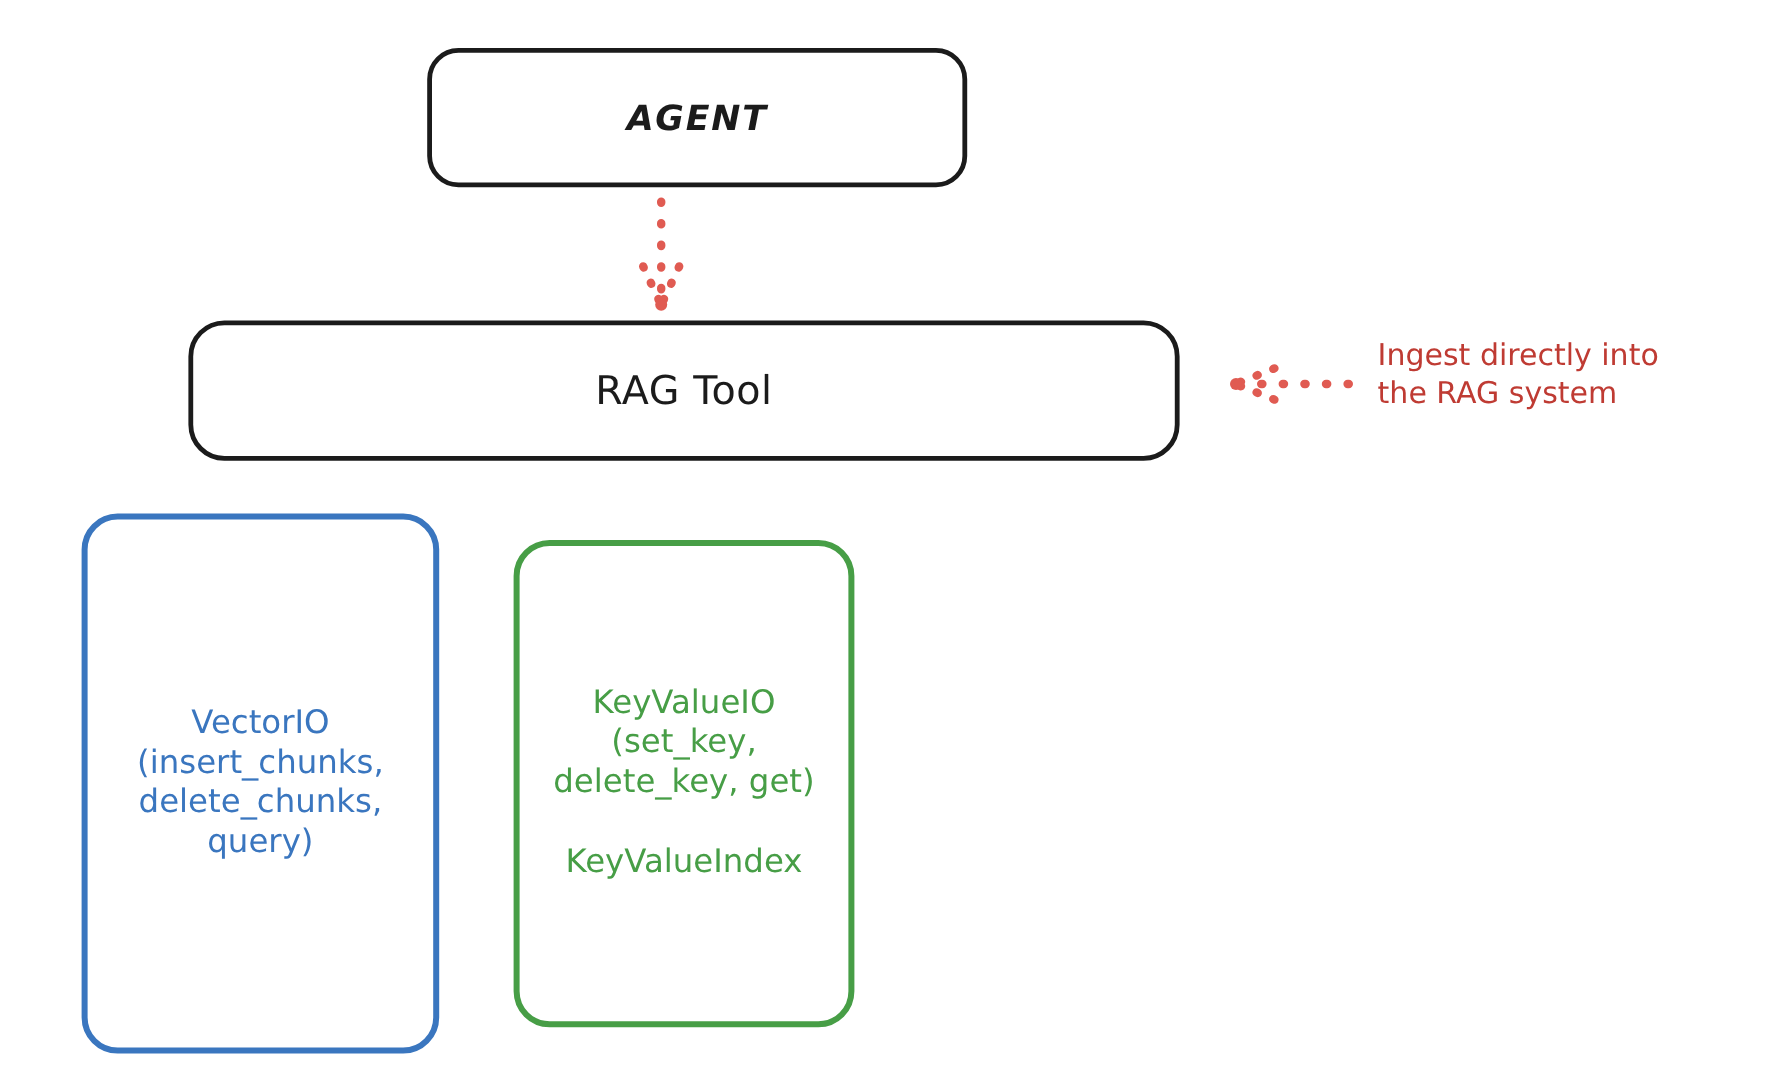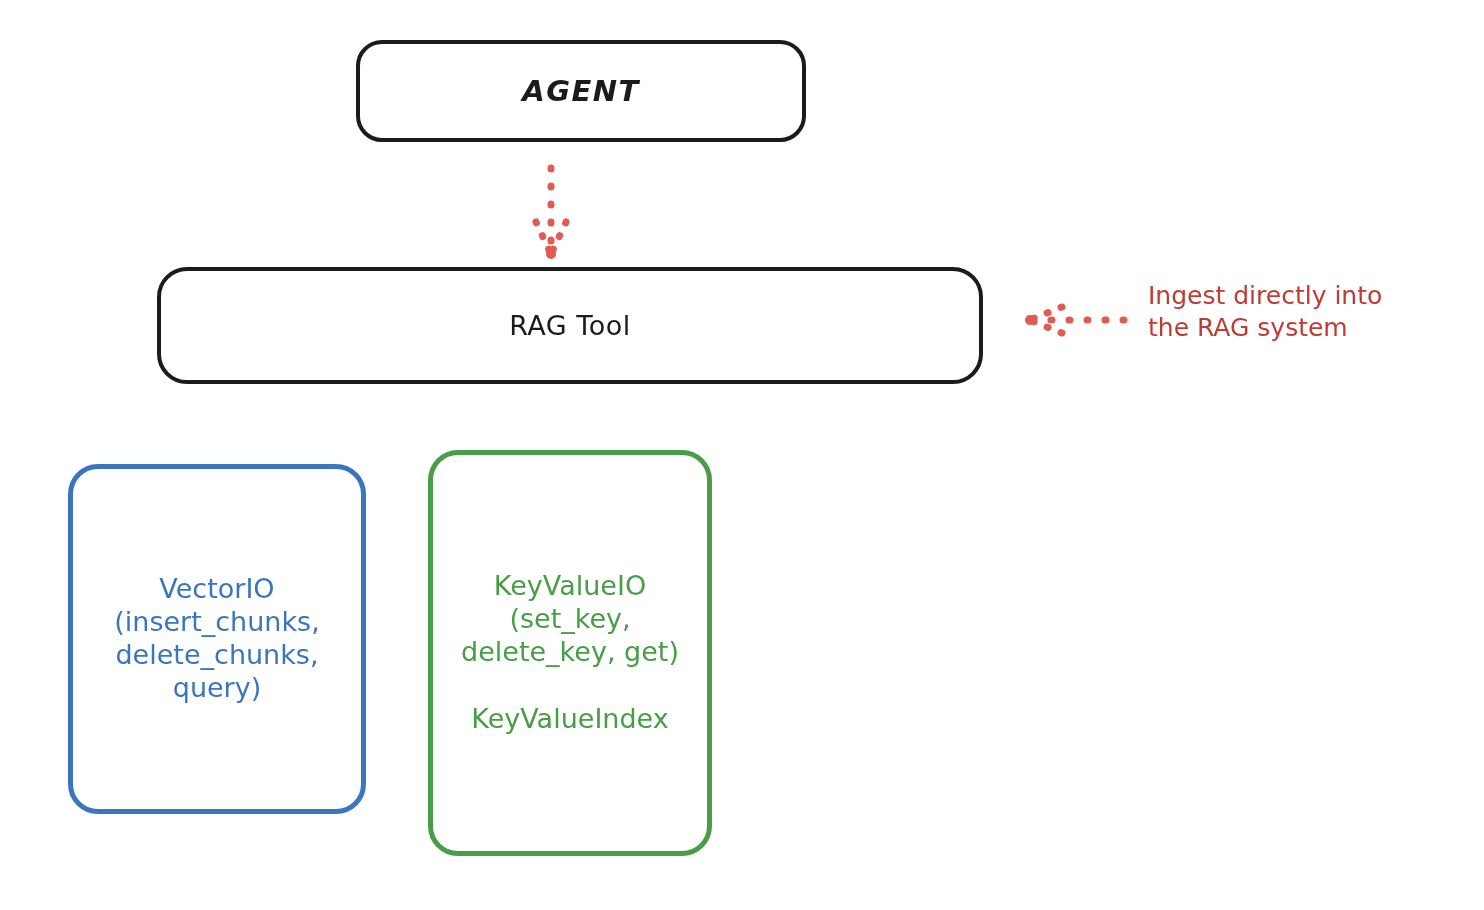--- a/index.html
+++ b/index.html
@@ -40,36 +40,36 @@
   .blackbox .node-label {
     color: #1b1b1b;
     font-style: italic;
     letter-spacing: 1.5px;
   }
 
   #agent-box {
     left: 356px;
     top: 40px;
     width: 450px;
-    height: 102px;
+    height: 116px;
   }
   #agent-box .node-label {
     font-size: 29px;
     font-weight: 600;
   }
 
   #ragtool-box {
     left: 157px;
     top: 267px;
     width: 826px;
     height: 117px;
     border-radius: 30px;
   }
   #ragtool-box .node-label {
-    font-size: 27px;
+    font-size: 33px;
     font-style: normal;
     font-weight: 500;
     letter-spacing: 0.5px;
   }
 
   
   .provider {
     border-width: 5px;
     border-style: solid;
     border-radius: 30px;
@@ -82,23 +82,23 @@
     width: 100%;
     line-height: 1.22;
     font-weight: 500;
     white-space: pre-line;
   }
   .provider .api-block { font-size: 27px; }
   .provider .index-block { font-size: 27px; margin-top: 34px; }
 
   #vectorio-box {
     left: 68px;
-    top: 464px;
+    top: 428px;
     width: 298px;
-    height: 350px;
+    height: 450px;
     border-color: #3a76bf;
   }
   #vectorio-box .api-block,
   #vectorio-box .index-block { color: #3a76bf; }
 
   #keyvalueio-box {
     left: 428px;
     top: 450px;
     width: 284px;
     height: 406px;

